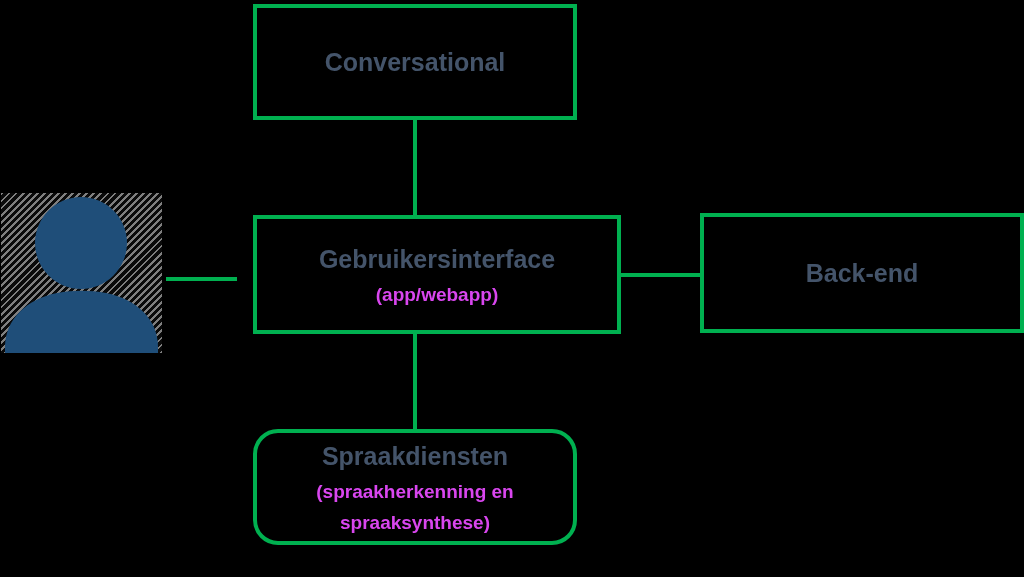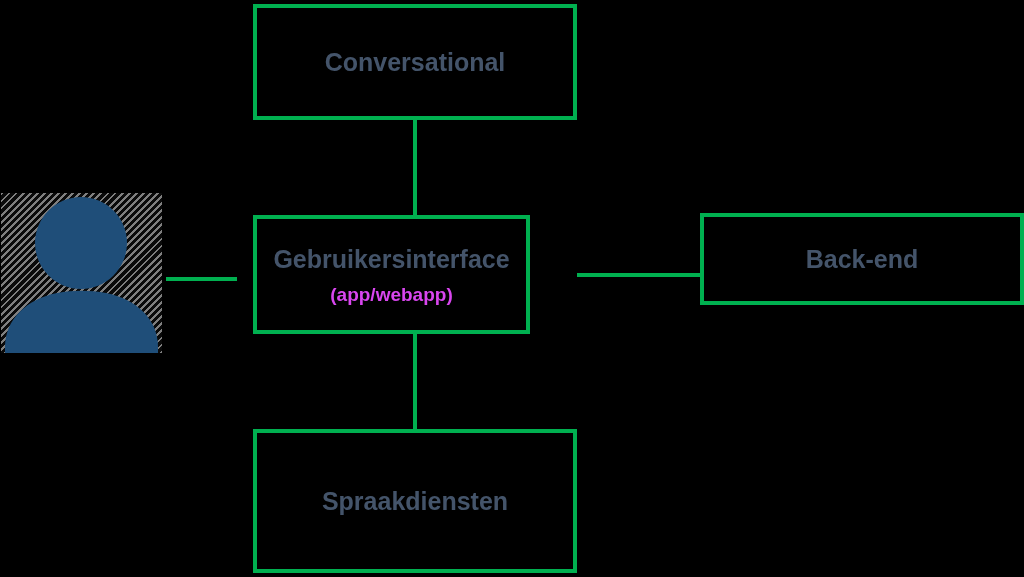--- a/index.html
+++ b/index.html
@@ -38,23 +38,23 @@
     font-size: 19px;
     font-weight: 700;
     line-height: 31px;
     white-space: nowrap;
   }
   .connector {
     position: absolute;
     background: #00B050;
   }
   #node-platform      { left: 253px; top: 4px;   width: 324px; height: 116px; }
-  #node-ui            { left: 253px; top: 215px; width: 277px; height: 119px; }
-  #node-backend       { left: 700px; top: 213px; width: 324px; height: 92px; }
-  #node-speech        { left: 253px; top: 429px; width: 324px; height: 144px; }
+  #node-ui            { left: 253px; top: 215px; width: 368px; height: 119px; }
+  #node-backend       { left: 700px; top: 213px; width: 324px; height: 120px; }
+  #node-speech        { left: 253px; top: 429px; width: 324px; height: 116px; border-radius: 25px; }
 
   #conn-platform-ui   { left: 413px; top: 120px; width: 4px;   height: 95px; }
   #conn-ui-speech     { left: 413px; top: 334px; width: 4px;   height: 95px; }
   #conn-ui-backend    { left: 577px; top: 273px; width: 123px; height: 4px; }
   #conn-user-ui       { left: 166px; top: 277px; width: 71px;  height: 4px; }
 
   .person-tile {
     position: absolute;
     left: 1px;
     top: 193px;
@@ -100,15 +100,17 @@
     <div class="node-title">Gebruikersinterface</div>
     <div class="node-sub">(app/webapp)</div>
   </div>
 
   <div class="node" id="node-backend">
     <div class="node-title">Back-end</div>
   </div>
 
   <div class="node" id="node-speech">
     <div class="node-title">Spraakdiensten</div>
+    <div class="node-sub">(spraakherkenning en</div>
+    <div class="node-sub">spraaksynthese)</div>
   </div>
 
 </div>
 
 </body></html>

